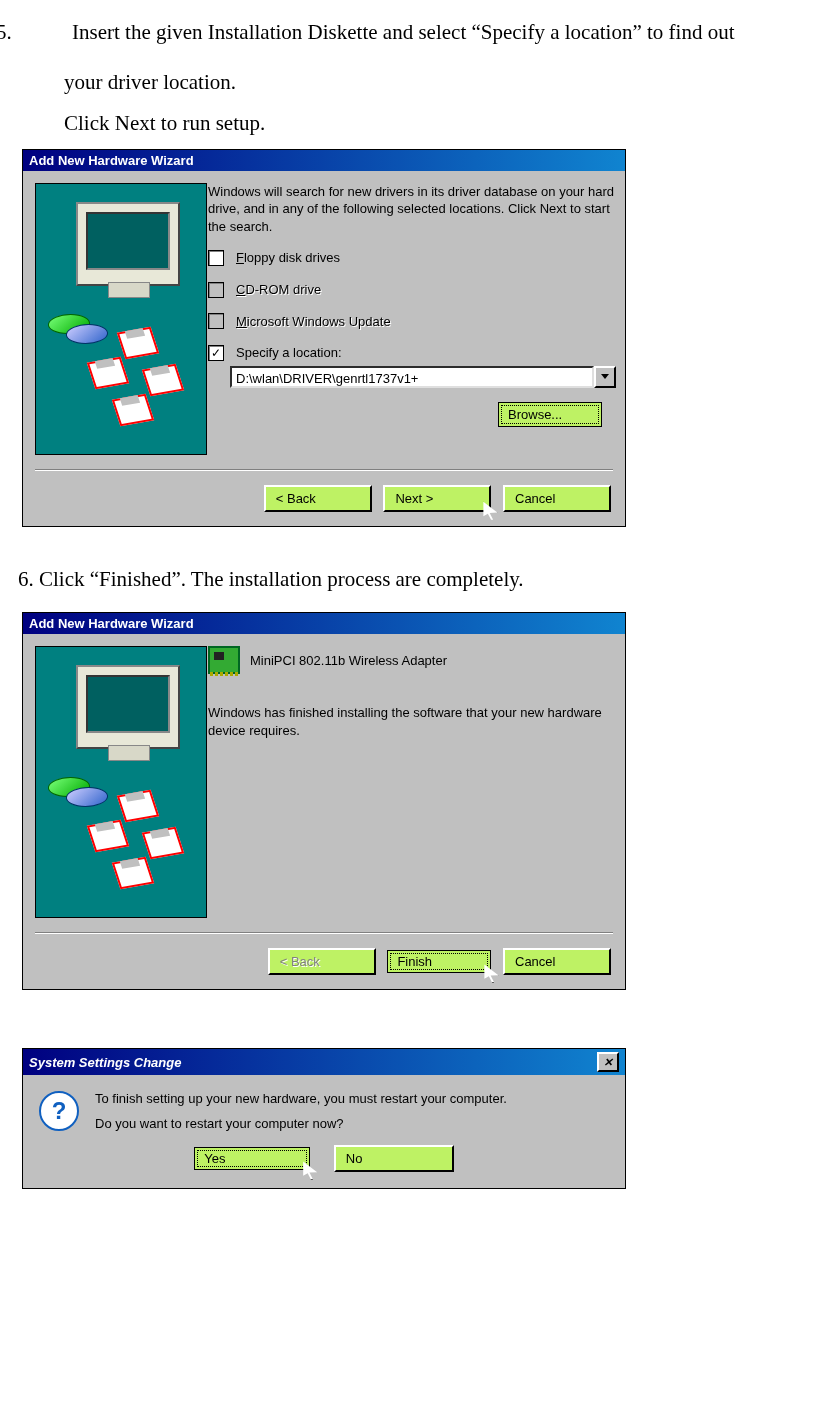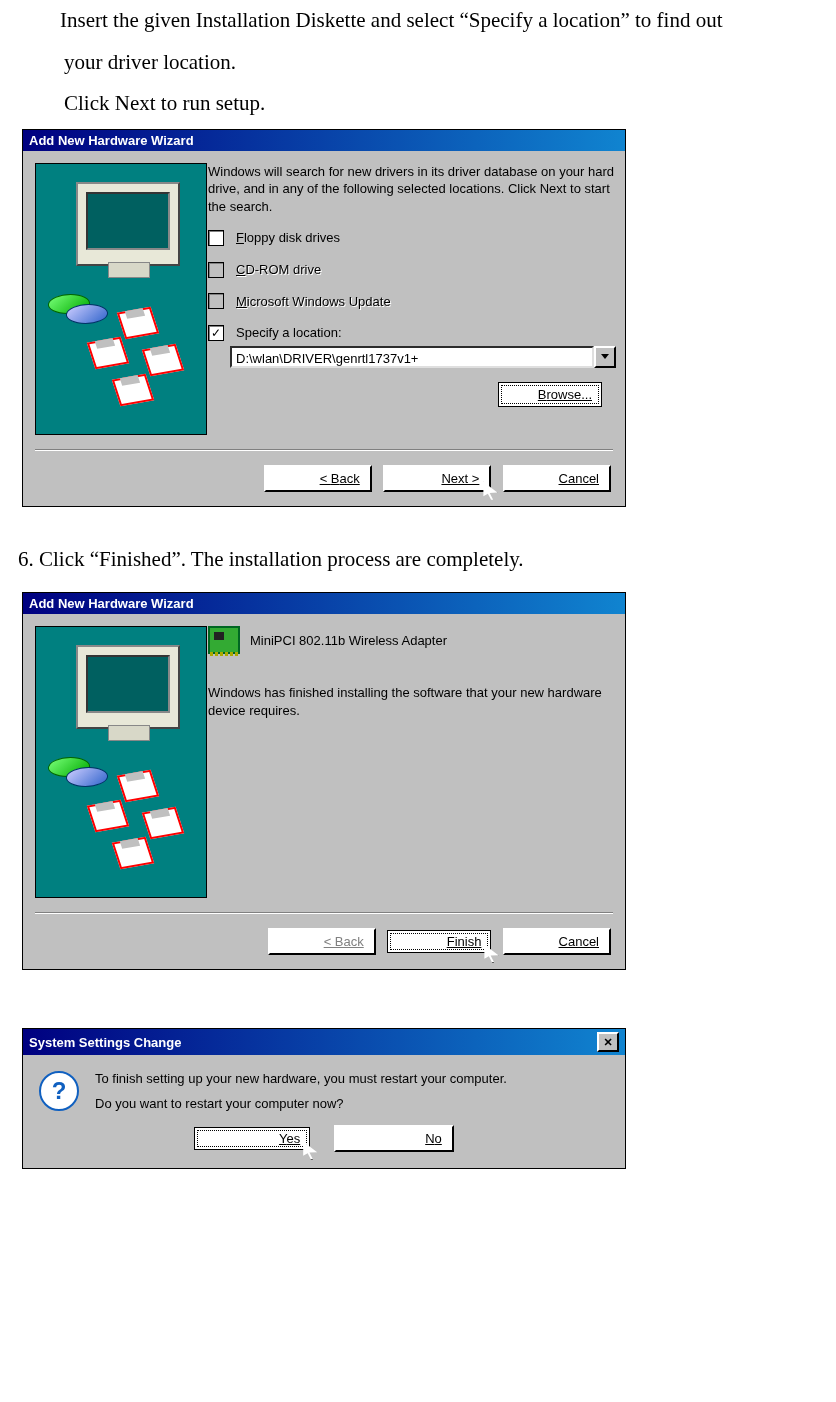--- a/index.html
+++ b/index.html
@@ -8,21 +8,21 @@
     background: #ffffff;
     font-family: "Times New Roman", serif;
     width: 836px;
   }
   .page {
     padding: 0 10px;
   }
   .step-text {
     font-size: 21px;
     color: #000;
-    margin: 4px;
+    margin: 16px;
     padding-left: 46px;
     text-indent: -38px;
     line-height: 1.6;
   }
   .step-text .num {
     display: inline-block;
     width: 38px;
   }
   .sub-text {
     font-size: 21px;
@@ -145,27 +145,26 @@
     border:2px outset #fff;
     border-right-color:#404040;border-bottom-color:#404040;
     display:flex;align-items:center;justify-content:center;
   }
   .tri-down{width:0;height:0;border-left:4px solid transparent;border-right:4px solid transparent;border-top:5px solid #000;}
   .browse-row{text-align:right;margin:14px 14px 0 0;}
   .btn {
     display:inline-block;
     min-width: 84px;
     padding: 4px 10px;
-    background:#ffffff;
+    background:#bef264;
     border:2px outset #fff;
     border-right-color:#404040;border-bottom-color:#404040;
-    text-align:right;
+    text-align:left;
     font-size:13px;
     color:#000;
-    text-decoration:underline;
   }
   .btn.disabled{color:#808080;text-shadow:1px 1px 0 #fff;}
   .btn.focus{border:1px solid #000;padding:3px 9px;outline:1px dotted #000;outline-offset:-4px;}
   .hr-raised{
     border:none;
     border-top:1px solid #808080;
     border-bottom:1px solid #fff;
     margin: 6px 12px;
   }
   .button-row{
@@ -199,21 +198,21 @@
   .chip-icon::after{content:"";position:absolute;bottom:-4px;left:0;right:0;height:4px;background:repeating-linear-gradient(90deg,#aa0 0 3px,transparent 3px 5px);}
   
   .msgbox{
     margin: 6px 0 0 12px;
     width: 602px;
     border:1px solid #000;
     background:#c0c0c0;
     font-family: Tahoma, "MS Sans Serif", Arial, sans-serif;
     font-size:13px;
   }
-  .msgbox .titlebar{display:flex;justify-content:space-between;align-items:center;}
+  .msgbox .titlebar{display:flex;justify-content:space-between;align-items:center;font-style:italic;}
   .close-x{
     width:18px;height:16px;
     background:#c0c0c0;
     border:2px outset #fff;
     border-right-color:#404040;border-bottom-color:#404040;
     display:flex;align-items:center;justify-content:center;
     color:#000;font-weight:bold;font-size:11px;font-family:Arial;
   }
   .msg-body{display:flex;padding:16px 16px 8px 16px;gap:16px;}
   .q-icon{

